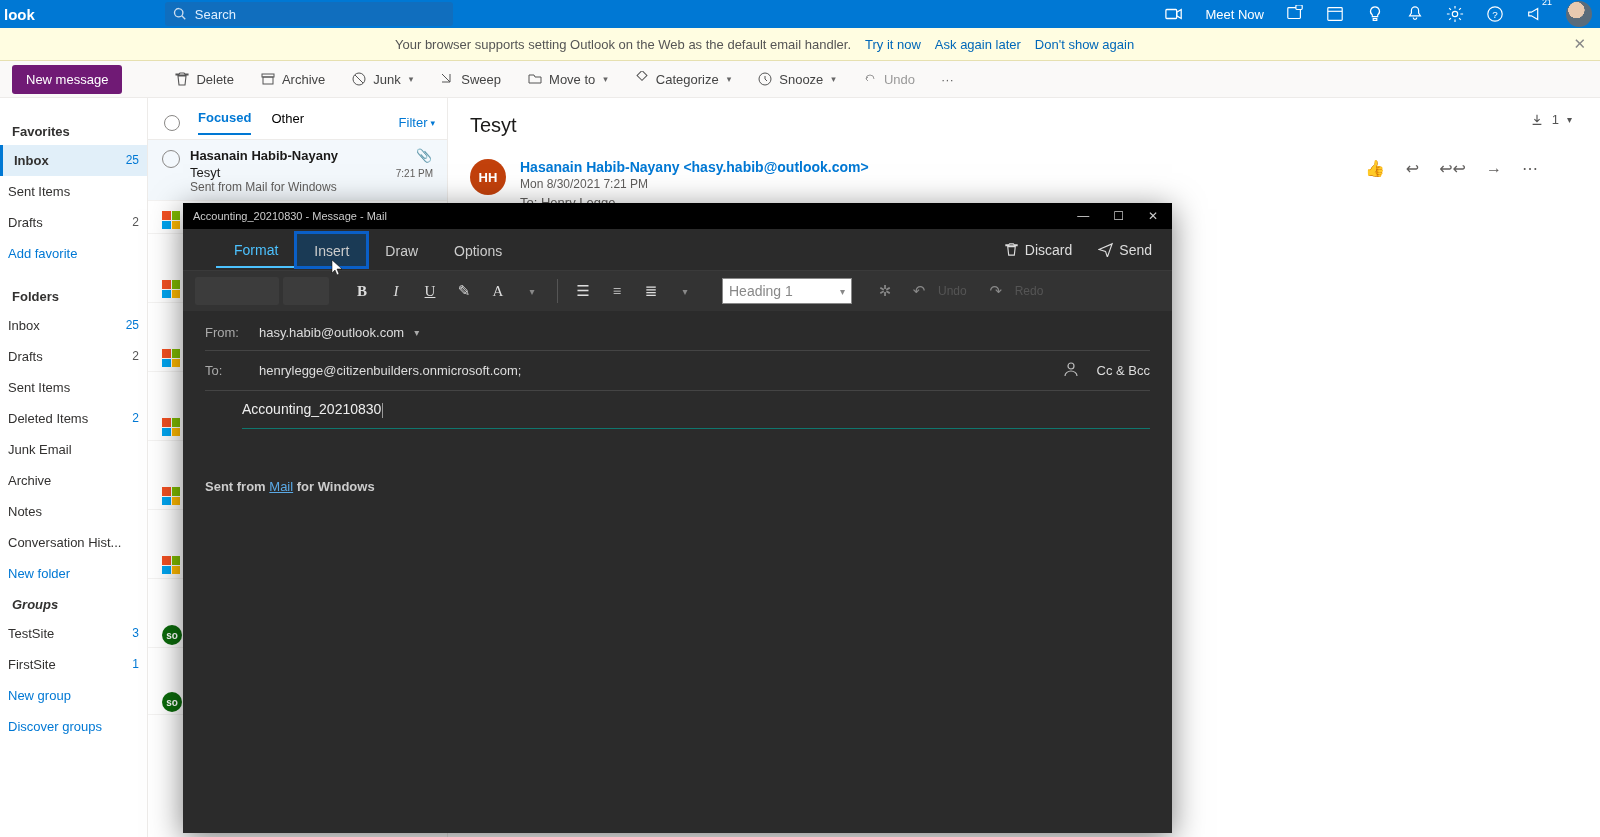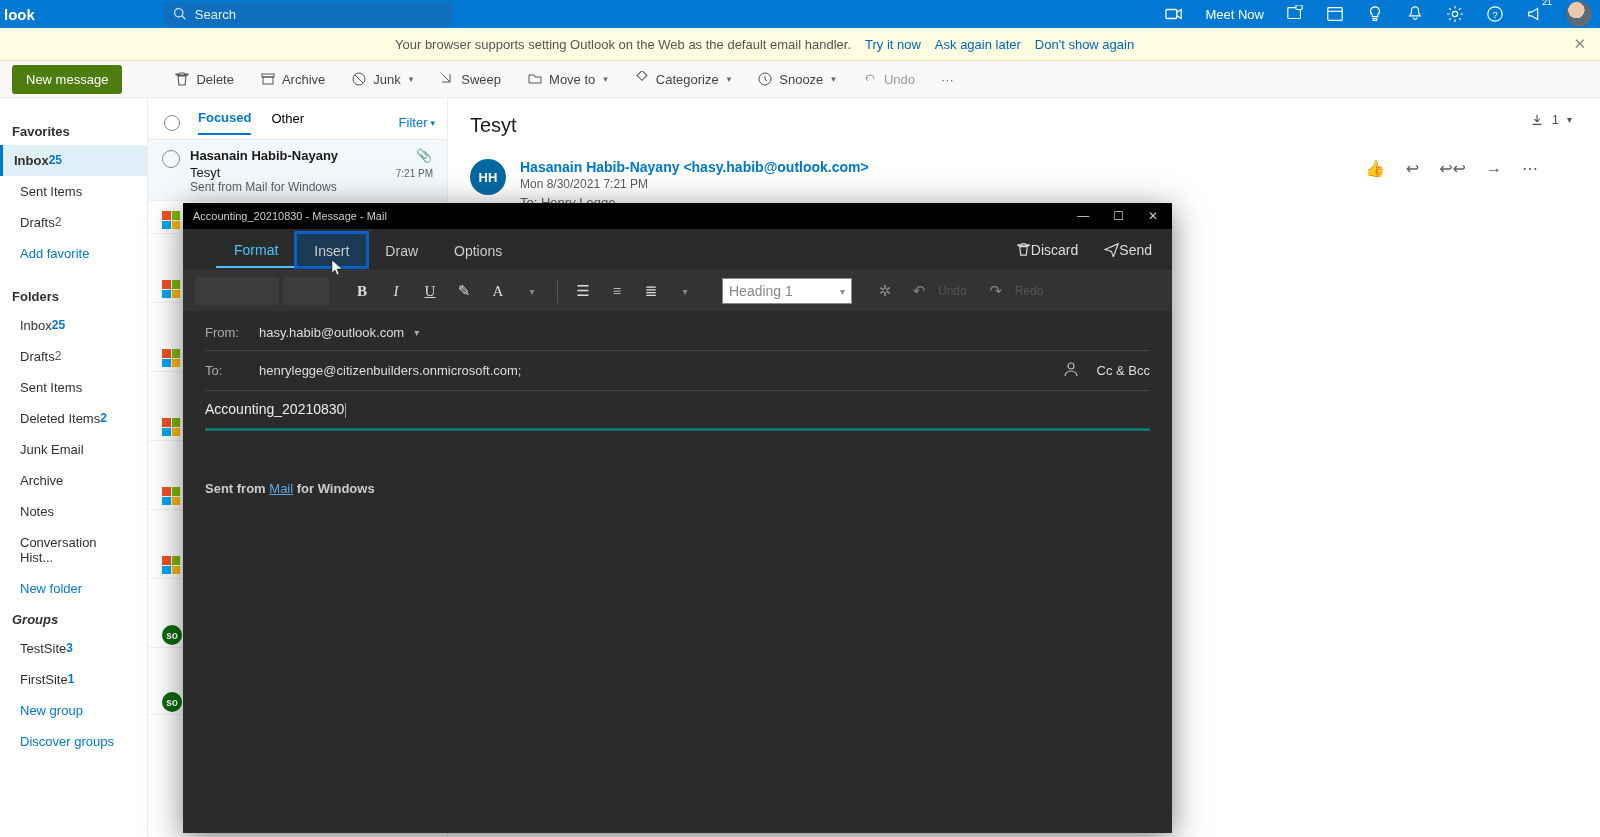--- a/index.html
+++ b/index.html
@@ -17,32 +17,32 @@
   .badge21 { position: absolute; top: -8px; right: -8px; font-size: 9px; background: transparent; color: #fff; }
   .avatar-img { width: 26px; height: 26px; border-radius: 50%; background: radial-gradient(circle at 40% 35%, #e8c9b0 0 35%, #5a6b7a 36% 100%); }
 
   
   .infobar { height: 33px; background: #fffde1; border-bottom: 1px solid #e6e0b0; display: flex; align-items: center; font-size: 13px; color: #555; padding-left: 395px; position: relative; }
   .infobar .ib-link { color: #0067b8; margin-left: 14px; cursor: pointer; }
   .infobar .ib-close { position: absolute; right: 14px; font-size: 15px; color: #888; }
 
   
   .cmdbar { height: 37px; background: #faf9f8; border-bottom: 1px solid #edebe9; display: flex; align-items: center; padding-left: 12px; font-size: 13px; color: #323130; }
-  .new-msg-btn { background: #4d7c0f; color: #fff; padding: 7px 14px; border-radius: 3px; font-size: 13px; margin-right: 52px; }
+  .new-msg-btn { background: #701a75; color: #fff; padding: 7px 14px; border-radius: 3px; font-size: 13px; margin-right: 52px; }
   .cmd-item { display: flex; align-items: center; gap: 6px; margin-right: 26px; color: #444; cursor: pointer; }
   .cmd-item svg, .cmd-item .ico { width: 16px; height: 16px; }
   .chev { font-size: 9px; color: #666; margin-left: 2px; }
 
   
   .main { display: flex; height: calc(837px - 28px - 33px - 37px); }
   .leftnav { width: 148px; border-right: 1px solid #edebe9; padding-top: 20px; font-size: 13px; color: #323130; }
   .nav-sect { padding: 6px 12px; font-weight: 600; font-size: 13px; color: #323130; display:flex; align-items:center; justify-content:space-between;}
-  .nav-item { display: flex; padding: 8px 20px; cursor: pointer; }
+  .nav-item { display: flex; justify-content: space-between; padding: 8px 8px; cursor: pointer; }
   .nav-item.active { background: #e1eff9; border-left: 3px solid #0078d4; font-weight: 600; padding-left: 11px; }
-  .nav-count { color: #0078d4; font-weight: 700; font-size: 12px; }
+  .nav-count { color: #0078d4; font-weight: 400; font-size: 12px; }
   .nav-count.gray { color: #555; font-weight: 500;}
   .nav-add { color: #0078d4; }
 
   
   .msglist { width: 300px; border-right: 1px solid #edebe9; display: flex; flex-direction: column; position: relative; }
   .ml-header { display: flex; align-items: center; padding: 8px 12px 0 16px; height: 42px; border-bottom: 1px solid #edebe9; font-size: 13px;}
   .ml-header .check { width:16px; height:16px; border:1px solid #8a8886; border-radius:50%; margin-right:18px;}
   .ml-tab { margin-right: 20px; padding-bottom: 8px; cursor:pointer;}
   .ml-tab.active { color: #0078d4; border-bottom: 2px solid #0078d4; font-weight:600;}
   .ml-filter { margin-left: auto; color: #0078d4; font-size: 13px; display:flex; align-items:center; gap:3px;}
@@ -59,54 +59,54 @@
   .ms-logo div:nth-child(1){background:#f25022;} .ms-logo div:nth-child(2){background:#7fba00;}
   .ms-logo div:nth-child(3){background:#00a4ef;} .ms-logo div:nth-child(4){background:#ffb900;}
   .so-circle{width:20px;height:20px;border-radius:50%;background:#0b6a0b;color:#fff;font-size:10px;display:flex;align-items:center;justify-content:center;font-weight:600;}
 
   
   .reading { flex: 1; padding: 16px 22px; background:#fff; position:relative;}
   .rp-subj { font-size: 20px; font-weight:400; color:#1b1a19;}
   .rp-dn { position:absolute; right:28px; top:14px; display:flex; align-items:center; gap:8px; color:#555; font-size:13px;}
   .rp-dn svg{width:14px;height:14px;}
   .rp-row { display:flex; align-items:flex-start; gap:14px; margin-top:22px;}
-  .hh-av { width:36px; height:36px; border-radius:50%; background:#0369a1; color:#fff; display:flex; align-items:center; justify-content:center; font-weight:600; font-size:13px;}
+  .hh-av { width:36px; height:36px; border-radius:50%; background:#c2410c; color:#fff; display:flex; align-items:center; justify-content:center; font-weight:600; font-size:13px;}
   .rp-from { color:#0078d4; font-size:14px; font-weight:600;}
   .rp-date { color:#605e5c; font-size:12px; margin-top:2px;}
   .rp-to { color:#605e5c; font-size:13px; margin-top:4px;}
   .rp-actions { margin-left:auto; display:flex; gap:20px; color:#605e5c; margin-right:40px;}
   .rp-actions span{font-size:16px;}
 
   
   .mailwin { position: absolute; left: 183px; top: 203px; width: 989px; height: 630px; background: #2b2b2b; color: #ddd; box-shadow: 0 6px 30px rgba(0,0,0,0.5); display:flex; flex-direction:column; z-index: 50;}
   .mw-title { height: 26px; background: #000; display:flex; align-items:center; padding: 8px 10px; font-size:11px; color:#ccc;}
   .mw-title .t-right { margin-left:auto; display:flex; gap:24px; font-size:12px; padding-right:4px;}
   .mw-title .t-right span{cursor:pointer;}
   .mw-tabs { display:flex; align-items:center; height: 42px; padding: 0 20px; border-bottom:1px solid #3a3a3a;}
   .mw-tab { padding: 10px 18px 8px 18px; font-size:14px; color:#ccc; cursor:pointer;}
   .mw-tab.active { color:#4cc2ff; border-bottom:2px solid #4cc2ff;}
   .mw-tab.hilite { outline: 3px solid #0a5fc7; outline-offset:-1px; background:#1a3a55;}
   .mw-right-btns { margin-left:auto; display:flex; gap:26px; font-size:14px;}
-  .mw-right-btns .btn{display:flex;align-items:center;cursor:pointer;}
+  .mw-right-btns .btn{display:flex;align-items:center;gap:6px;cursor:pointer;}
 
   .mw-toolbar { height: 40px; background:#333; display:flex; align-items:center; padding: 0 12px; gap:4px;}
   .tb-slot{width:46px;height:28px;background:#3c3c3c;border-radius:2px;}
   .tb-slot.w{width:84px;}
   .tb-icon{width:30px;height:30px;display:flex;align-items:center;justify-content:center;color:#ddd;font-size:15px;font-family:Georgia,serif;}
   .tb-sep{width:1px;height:24px;background:#555;margin:0 6px;}
   .heading-sel{background:#fff;color:#888;width:130px;height:26px;border:1px solid #888;display:flex;align-items:center;justify-content:space-between;padding:0 6px;font-size:14px;font-family:sans-serif;}
 
   .mw-fields{padding:4px 22px 0 22px;}
   .fld{display:flex;align-items:center;border-bottom:1px solid #444;padding:10px 0;font-size:13px;}
   .fld-label{color:#aaa;margin-right:14px;min-width:40px;}
   .fld .val{color:#ddd;}
   .fld .chev2{margin-left:10px;color:#aaa;font-size:10px;}
   .fld .person-ico{margin-left:auto;margin-right:18px;color:#bbb;}
   .fld .ccbcc{color:#ddd;}
-  .subj-fld{border-bottom:3px solid #0f766e;padding:10px 0;font-size:14px;color:#eee;}
+  .subj-fld{border-bottom:1px solid #0f766e;padding:10px 0;font-size:14px;color:#eee;margin-left:37px;}
   .subj-fld .caret{border-right:1px solid #999;height:15px;display:inline-block;margin-left:1px;vertical-align:middle;}
   .mw-body{padding:22px;font-size:13px;color:#ccc;}
   .mw-body .sig{margin-top:28px;}
   .mw-body .sig b{font-weight:700;color:#ccc;}
   .mw-body .sig a{color:#5aa9e6;text-decoration:underline;}
 
   svg { fill: currentColor; }
 </style>
 </head>
 <body>

